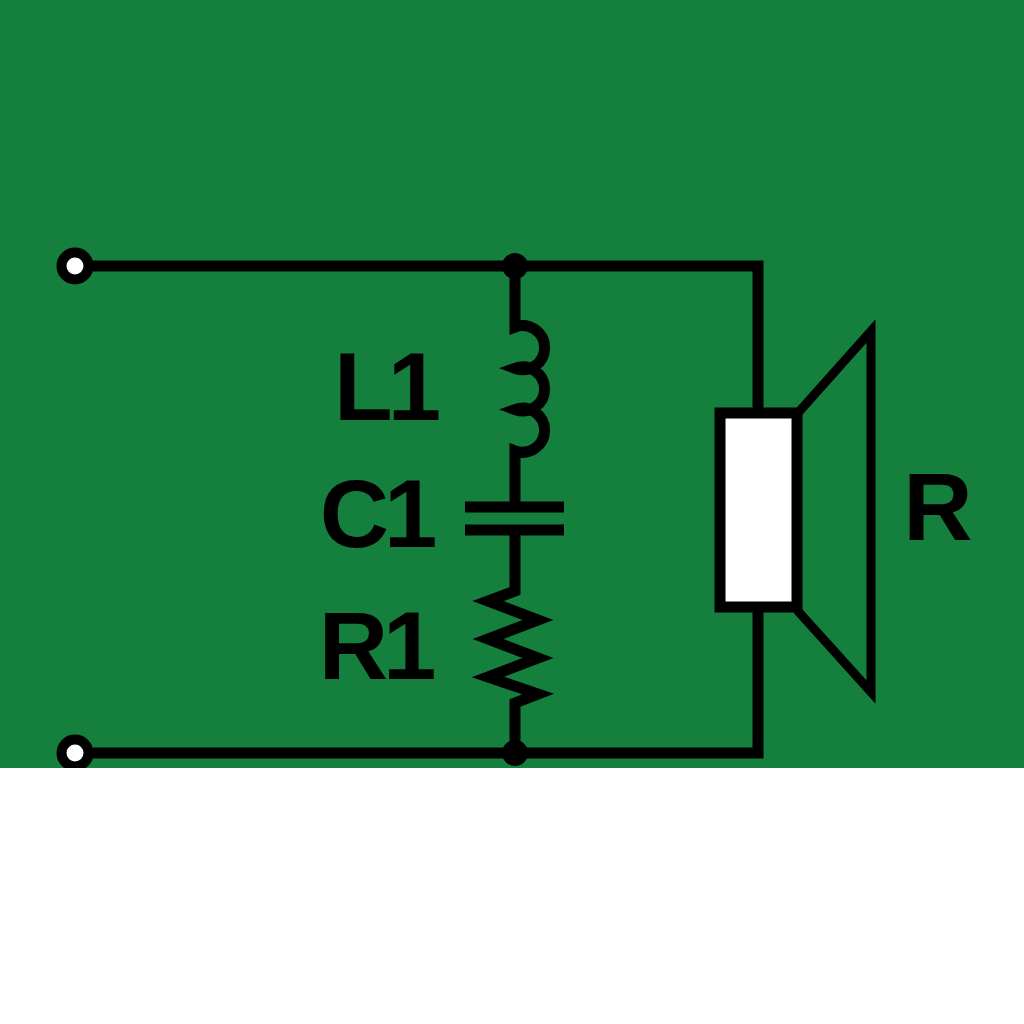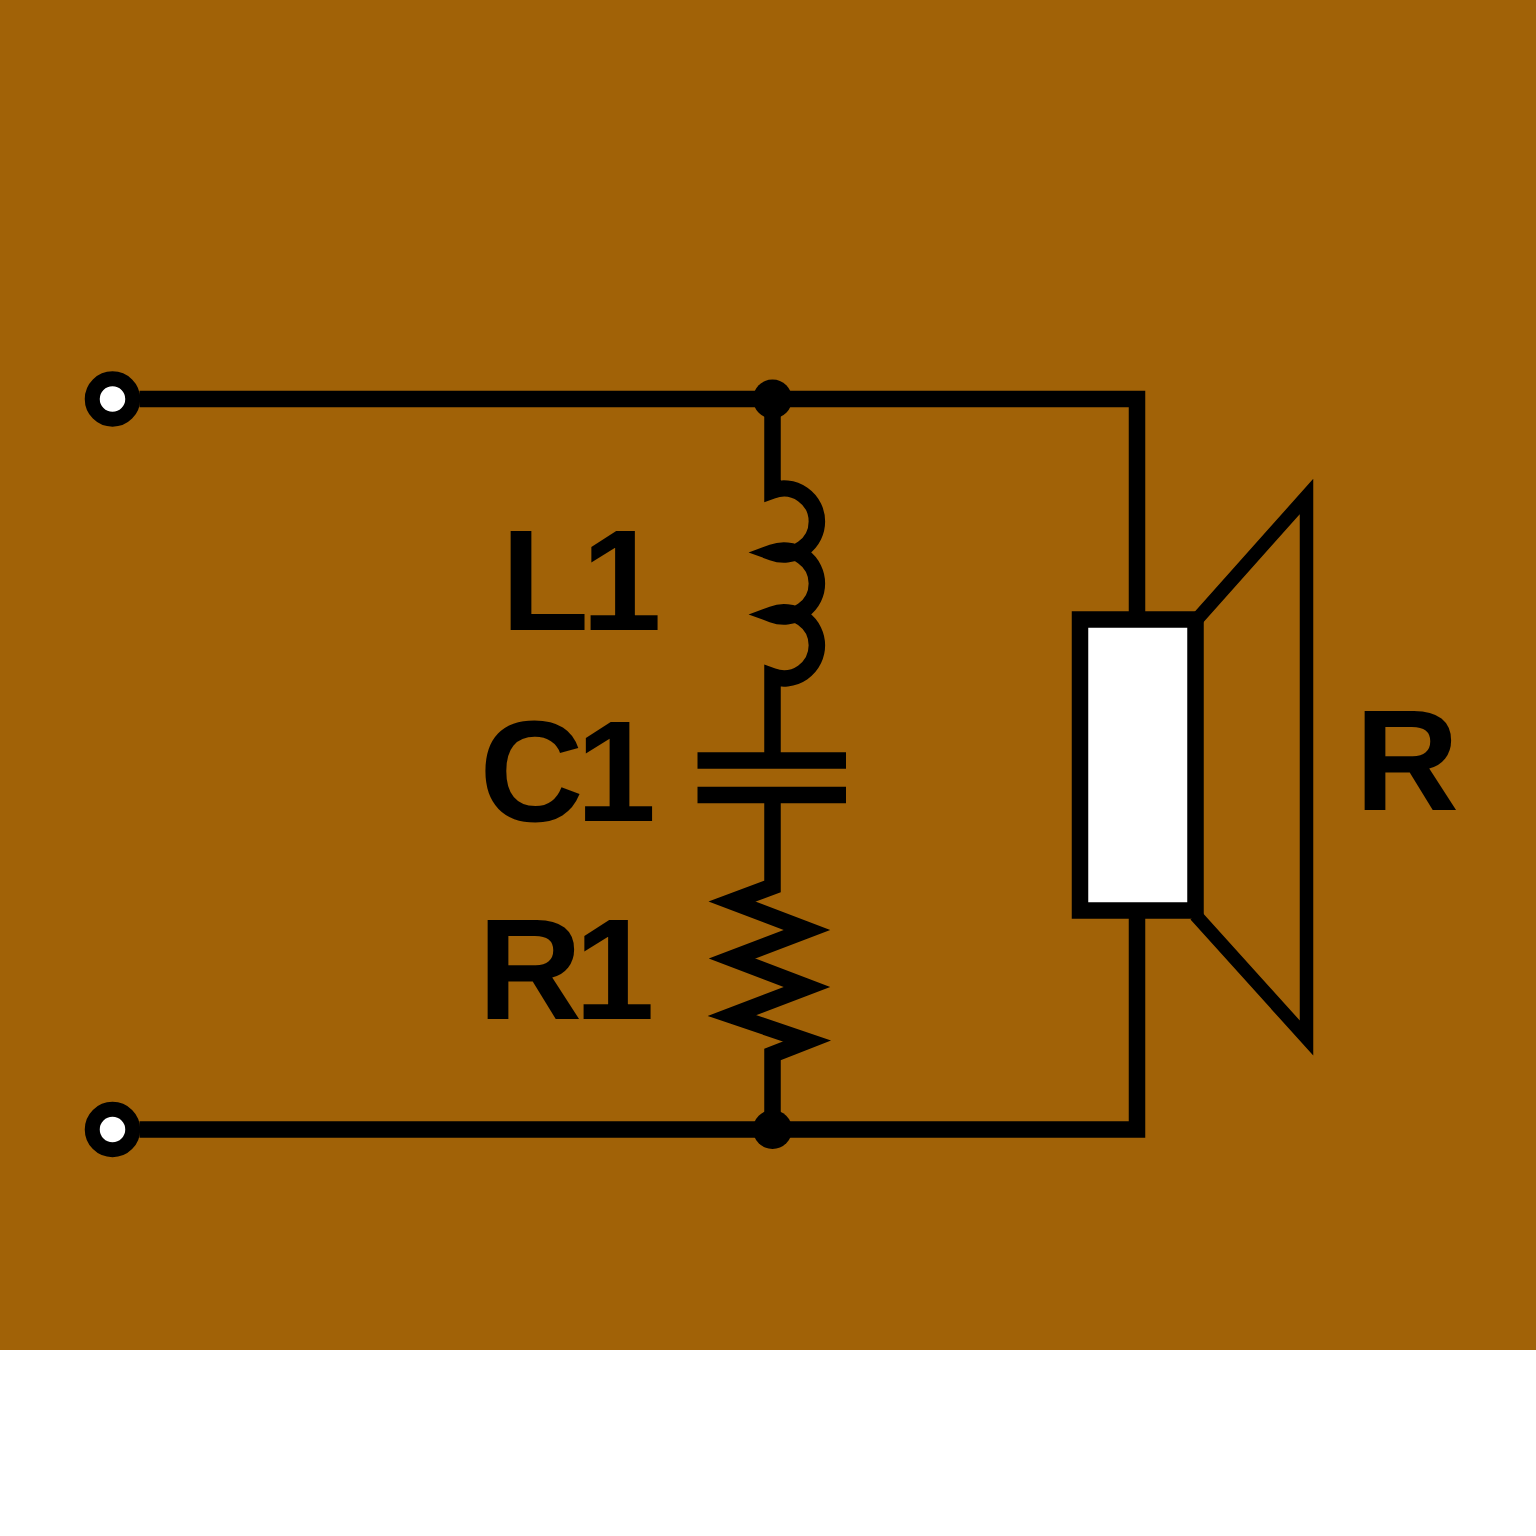--- a/index.html
+++ b/index.html
@@ -4,22 +4,22 @@
 <style>
   html, body {
     margin: 0;
     padding: 0;
     background: #ffffff;
     font-family: "Liberation Sans", "DejaVu Sans", sans-serif;
   }
   .canvas {
     position: relative;
     width: 1024px;
-    height: 900px;
-    background: #a16207;
+    height: 768px;
+    background: #15803d;
     overflow: hidden;
   }
   svg.schematic {
     display: block;
     width: 1024px;
     height: 1024px;
   }
   .wire {
     fill: none;
     stroke: #000000;

